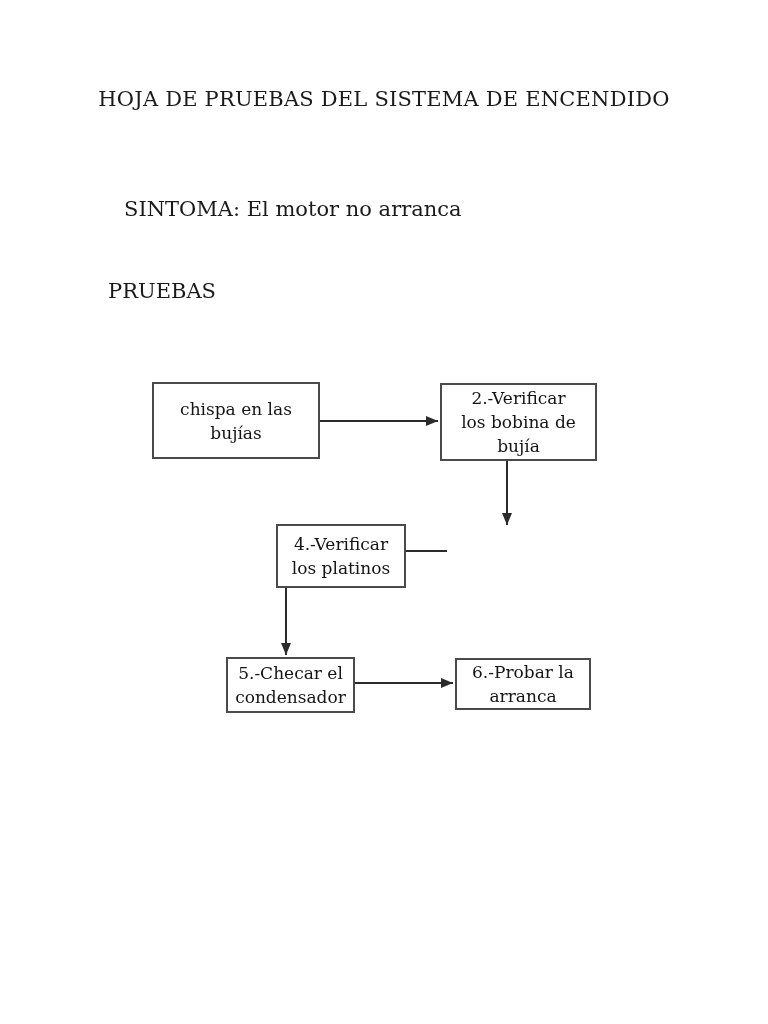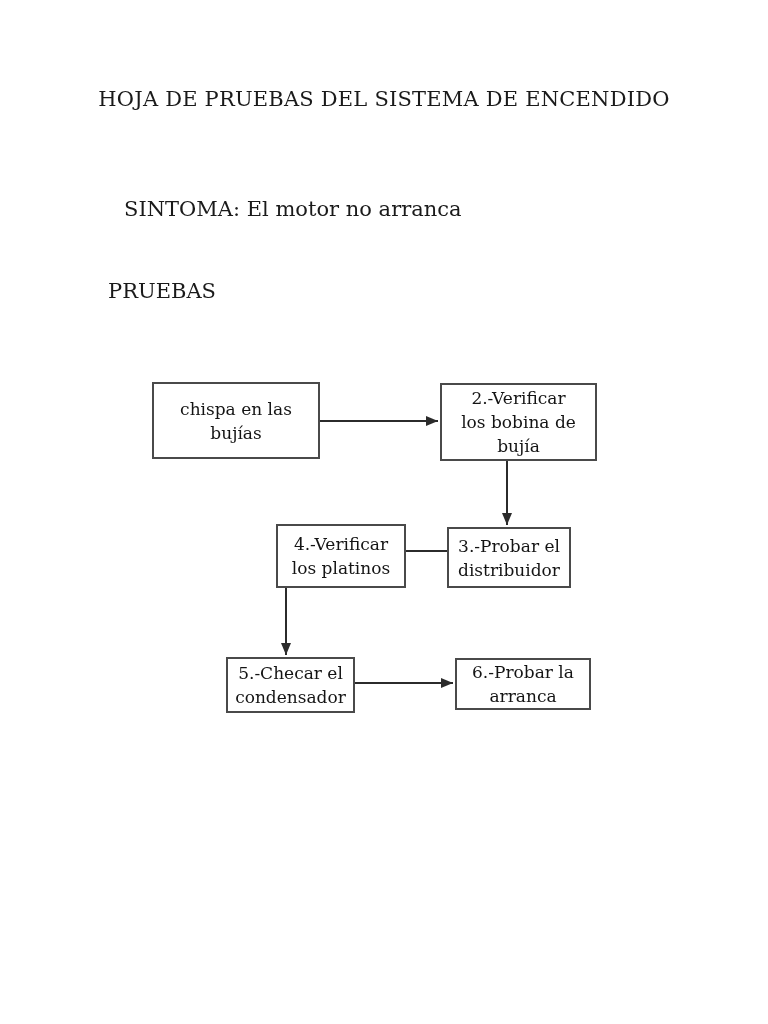--- a/index.html
+++ b/index.html
@@ -92,24 +92,20 @@
     <span>chispa en las</span>
     <span>bujías</span>
   </div>
 
   <div class="fbox b2">
     <span>2.-Verificar</span>
     <span>los bobina de</span>
     <span>bujía</span>
   </div>
 
-  <div class="fbox b3">
-    <span>3.-Probar el</span>
-    <span>distribuidor</span>
-  </div>
 
   <div class="fbox b4">
     <span>4.-Verificar</span>
     <span>los platinos</span>
   </div>
 
   <div class="fbox b5">
     <span>5.-Checar el</span>
     <span>condensador</span>
   </div>

